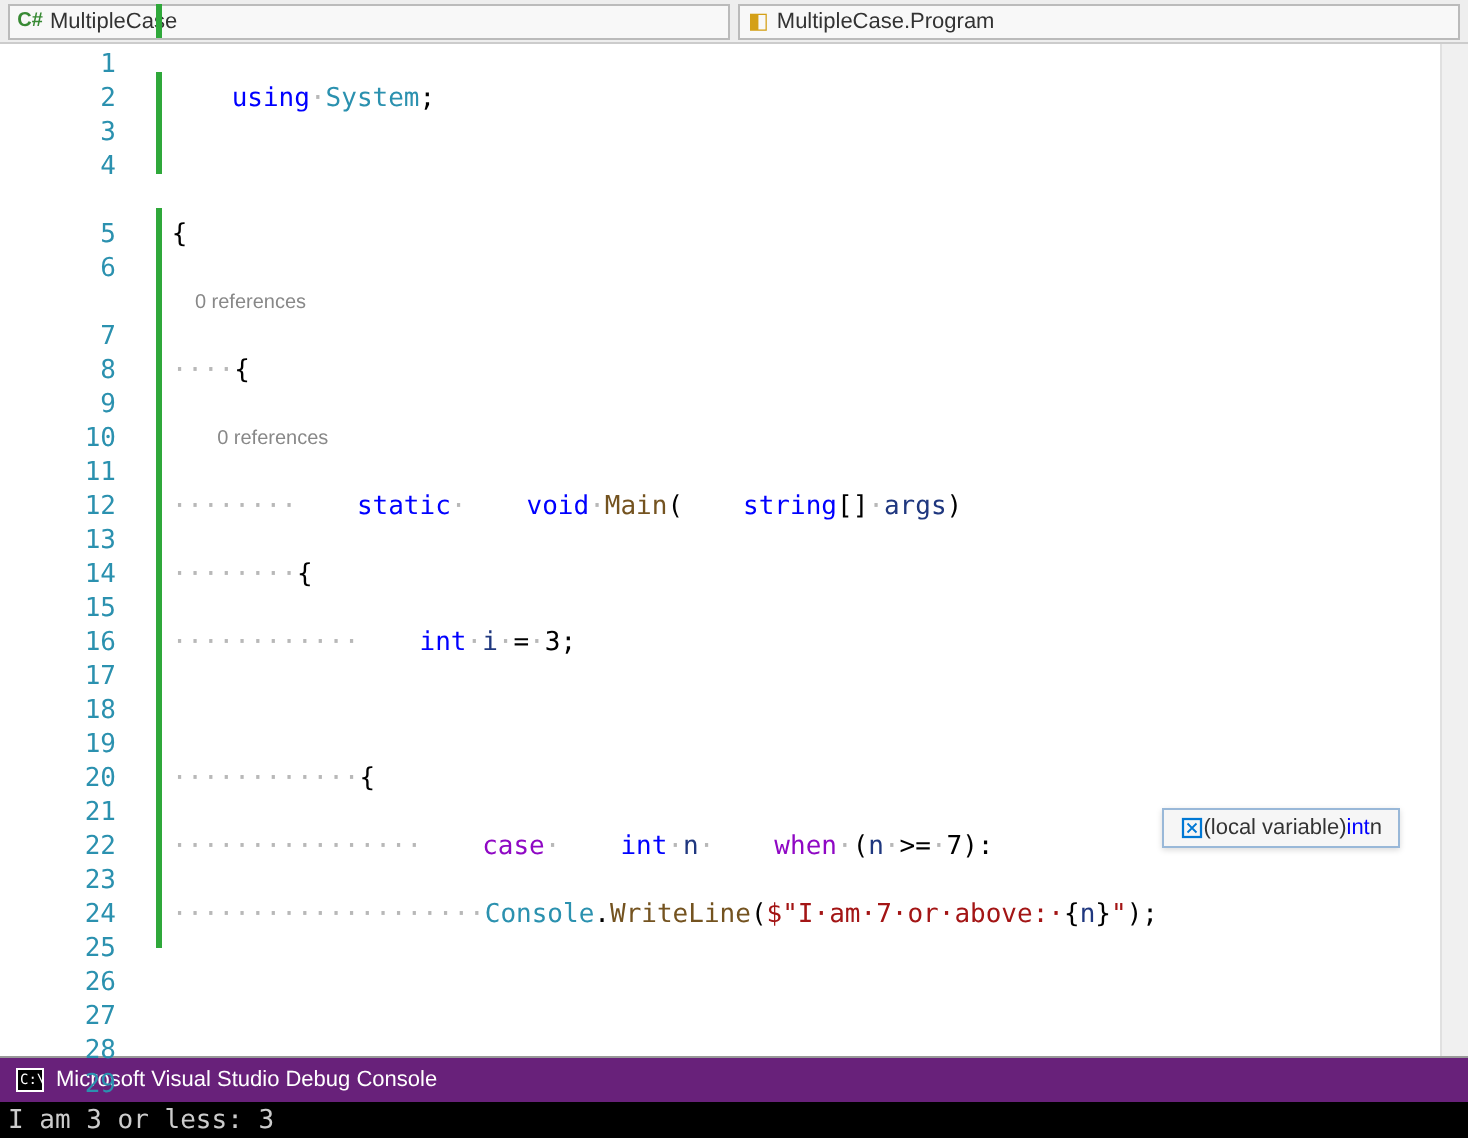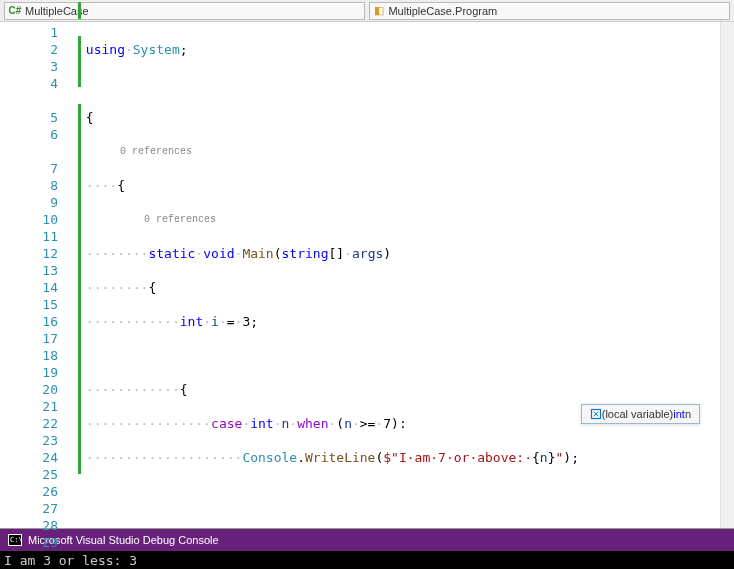--- a/index.html
+++ b/index.html
@@ -61,31 +61,31 @@
     white-space: pre;
   }
   .line { height: 17px; display:block; }
   .green-bar {
     position: absolute;
     left: 78px;
     top: 2px;
     width: 3px;
     background: #2fa83a;
   }
-  .kw { color: #0000ff; }
+  .kw { color: #0000ff; margin-left: 30px; }
   .cls { color: #2b91af; }
   .str { color: #a31515; }
   .mth { color: #745320; }
   .id { color: #1f377f; }
   .var { color: #1f377f; }
   .dots { color: #b8b8b8; }
   .codelens {
     font-size: 10px;
     color: #888;
-    font-family: Liberation Mono, monospace;
+    font-family: Liberation Sans, sans-serif;
     height: 17px;
     line-height: 17px;
   }
   .tooltip {
     position: absolute;
     right: 34px;
     top: 404px;
     border: 1px solid #99b8d8;
     background: #f6f6f6;
     padding: 3px 8px;

